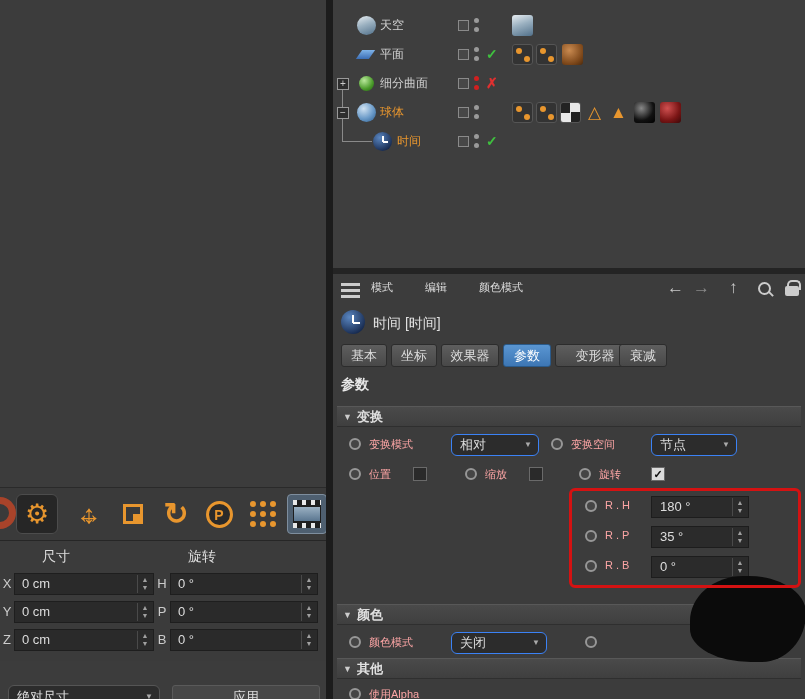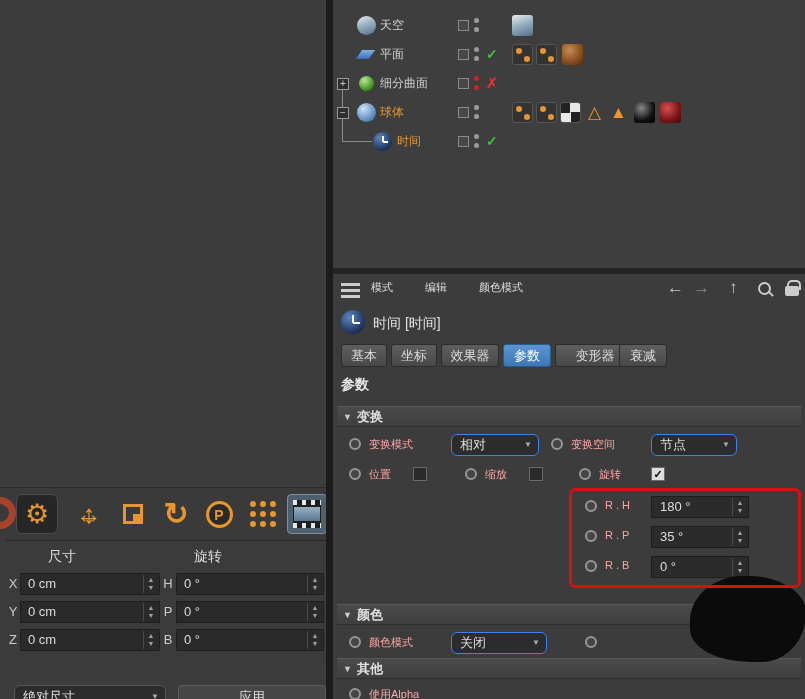--- a/index.html
+++ b/index.html
@@ -54,21 +54,21 @@
   .p-circle{width:27px;height:27px;border:3px solid #e8962e;border-radius:50%;color:#e8962e;
     font-weight:bold;font-size:14px;line-height:22px;text-align:center;background:#2a2a2a;display:block}
   .dots9{display:grid;grid-template-columns:repeat(3,6px);grid-gap:4px}
   .dots9 i{width:6px;height:6px;border-radius:50%;background:#e8962e;display:block}
   .film-tile{left:287px;width:40px;height:40px;background:#4e5f70;border:1px solid #7e8e9e;border-radius:4px}
   .film-strip{width:28px;height:28px;background:#1e1e1e;display:flex;flex-direction:column;justify-content:space-between}
   .film-strip .holes{height:5px;background:repeating-linear-gradient(90deg,#e8e8e8 0 4px,#1e1e1e 4px 9px)}
   .film-strip .mid{flex:1;background:linear-gradient(#9ab0c2,#5a7690);margin:2px 1px}
 
   
-  .coords{position:absolute;left:6px;top:540px;width:330px;height:121px;background:#3b3b3b;border-top:1px solid #262626}
+  .coords{position:absolute;left:0;top:540px;width:330px;height:121px;background:#3b3b3b;border-top:1px solid #262626}
   .coord-head{top:7px;color:#dddddd;font-size:14px}
   .axis-lab{width:14px;text-align:center;color:#cccccc;font-size:13px}
   .cfield{height:22px;background:#2a2a2a;border:1px solid #1e1e1e;color:#dddddd;line-height:20px;
     padding-left:7px;font-size:13px}
   .dd{height:22px;background:#2c2c2c;border:1px solid #3b82f6;color:#dddddd;line-height:20px;
     padding-left:8px;font-size:13px;border-radius:6px}
   .dd-caret{position:absolute;right:6px;top:50%;transform:translateY(-50%);font-size:8px;color:#aaaaaa}
   .coord-mode{left:8px;top:144px;width:152px;height:24px;line-height:22px;border-color:#555555}
   .apply-btn{left:172px;top:144px;width:148px;height:24px;background:#474747;border:1px solid #5a5a5a;
     border-radius:3px;text-align:center;line-height:22px;color:#dddddd}

